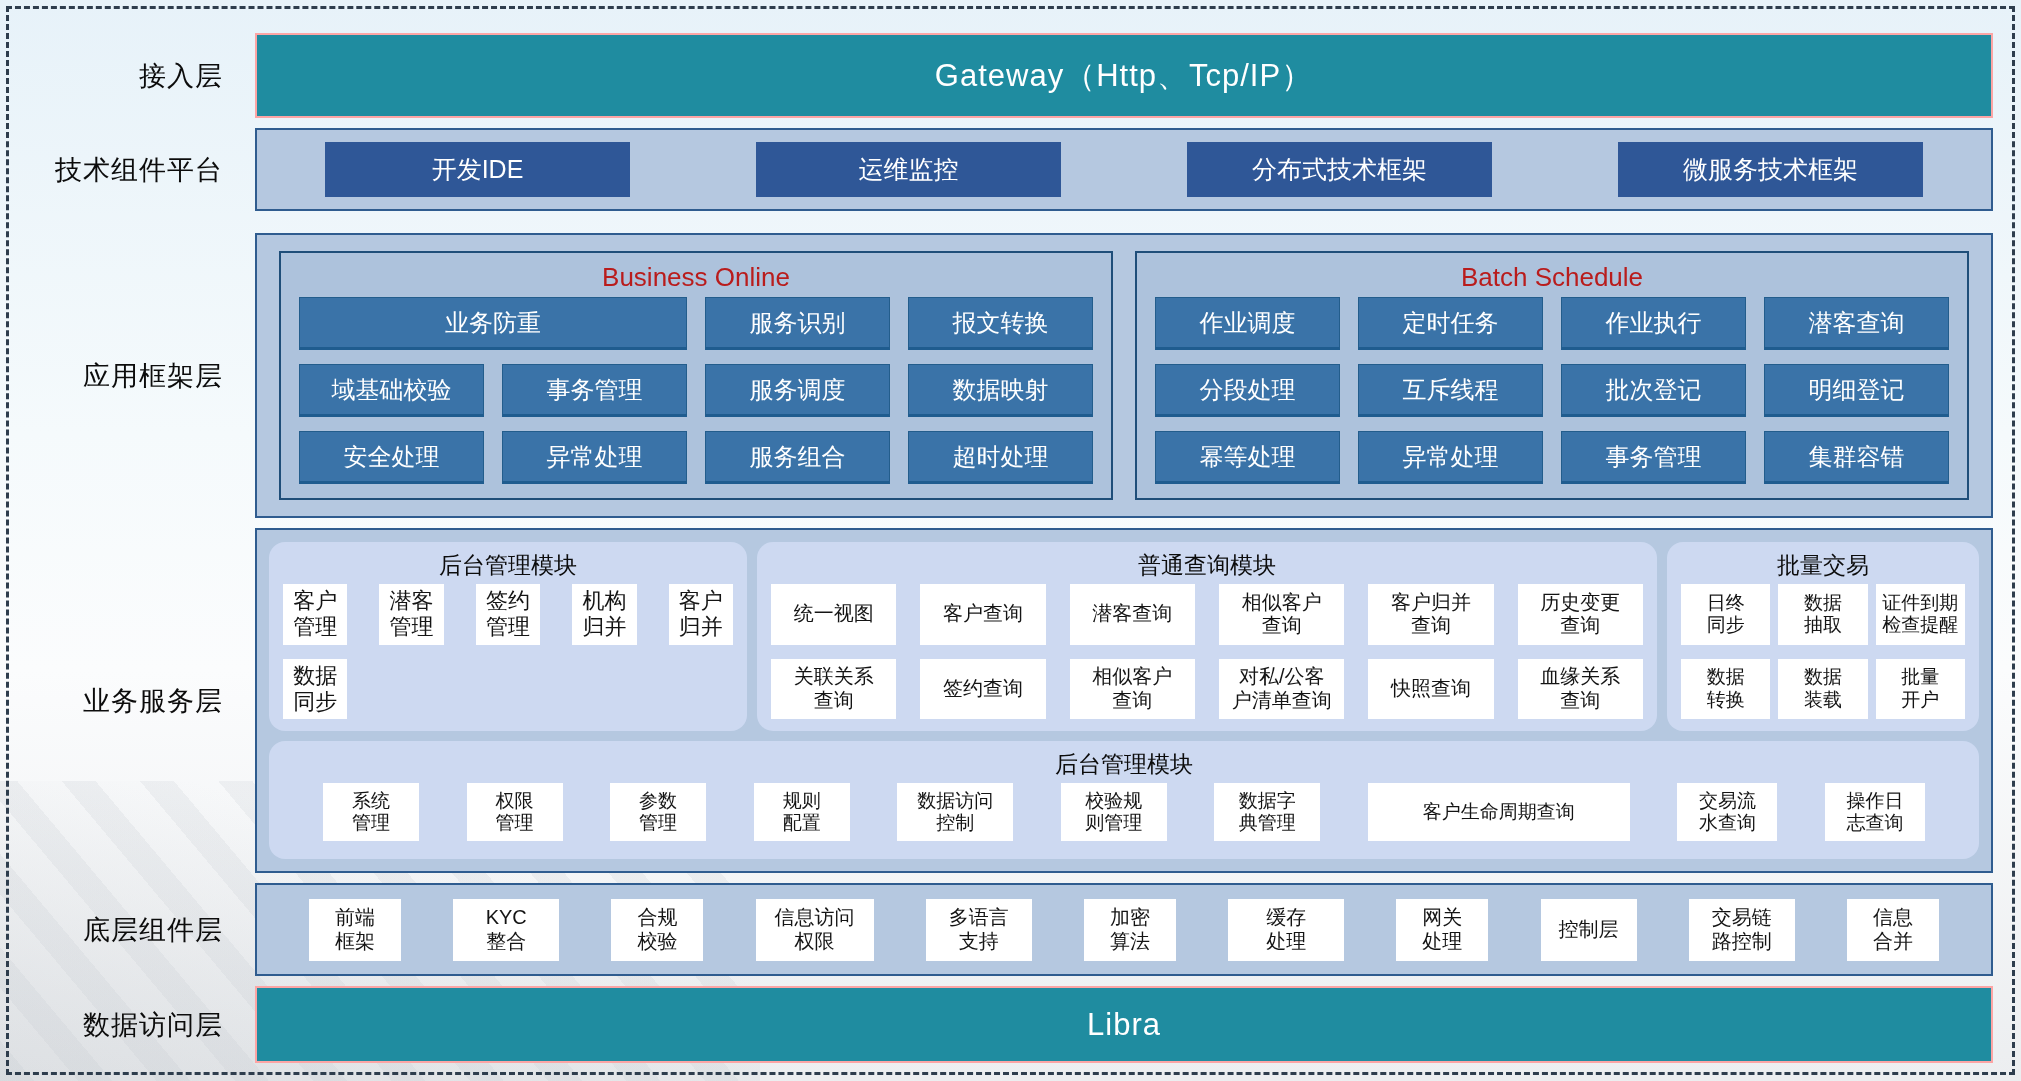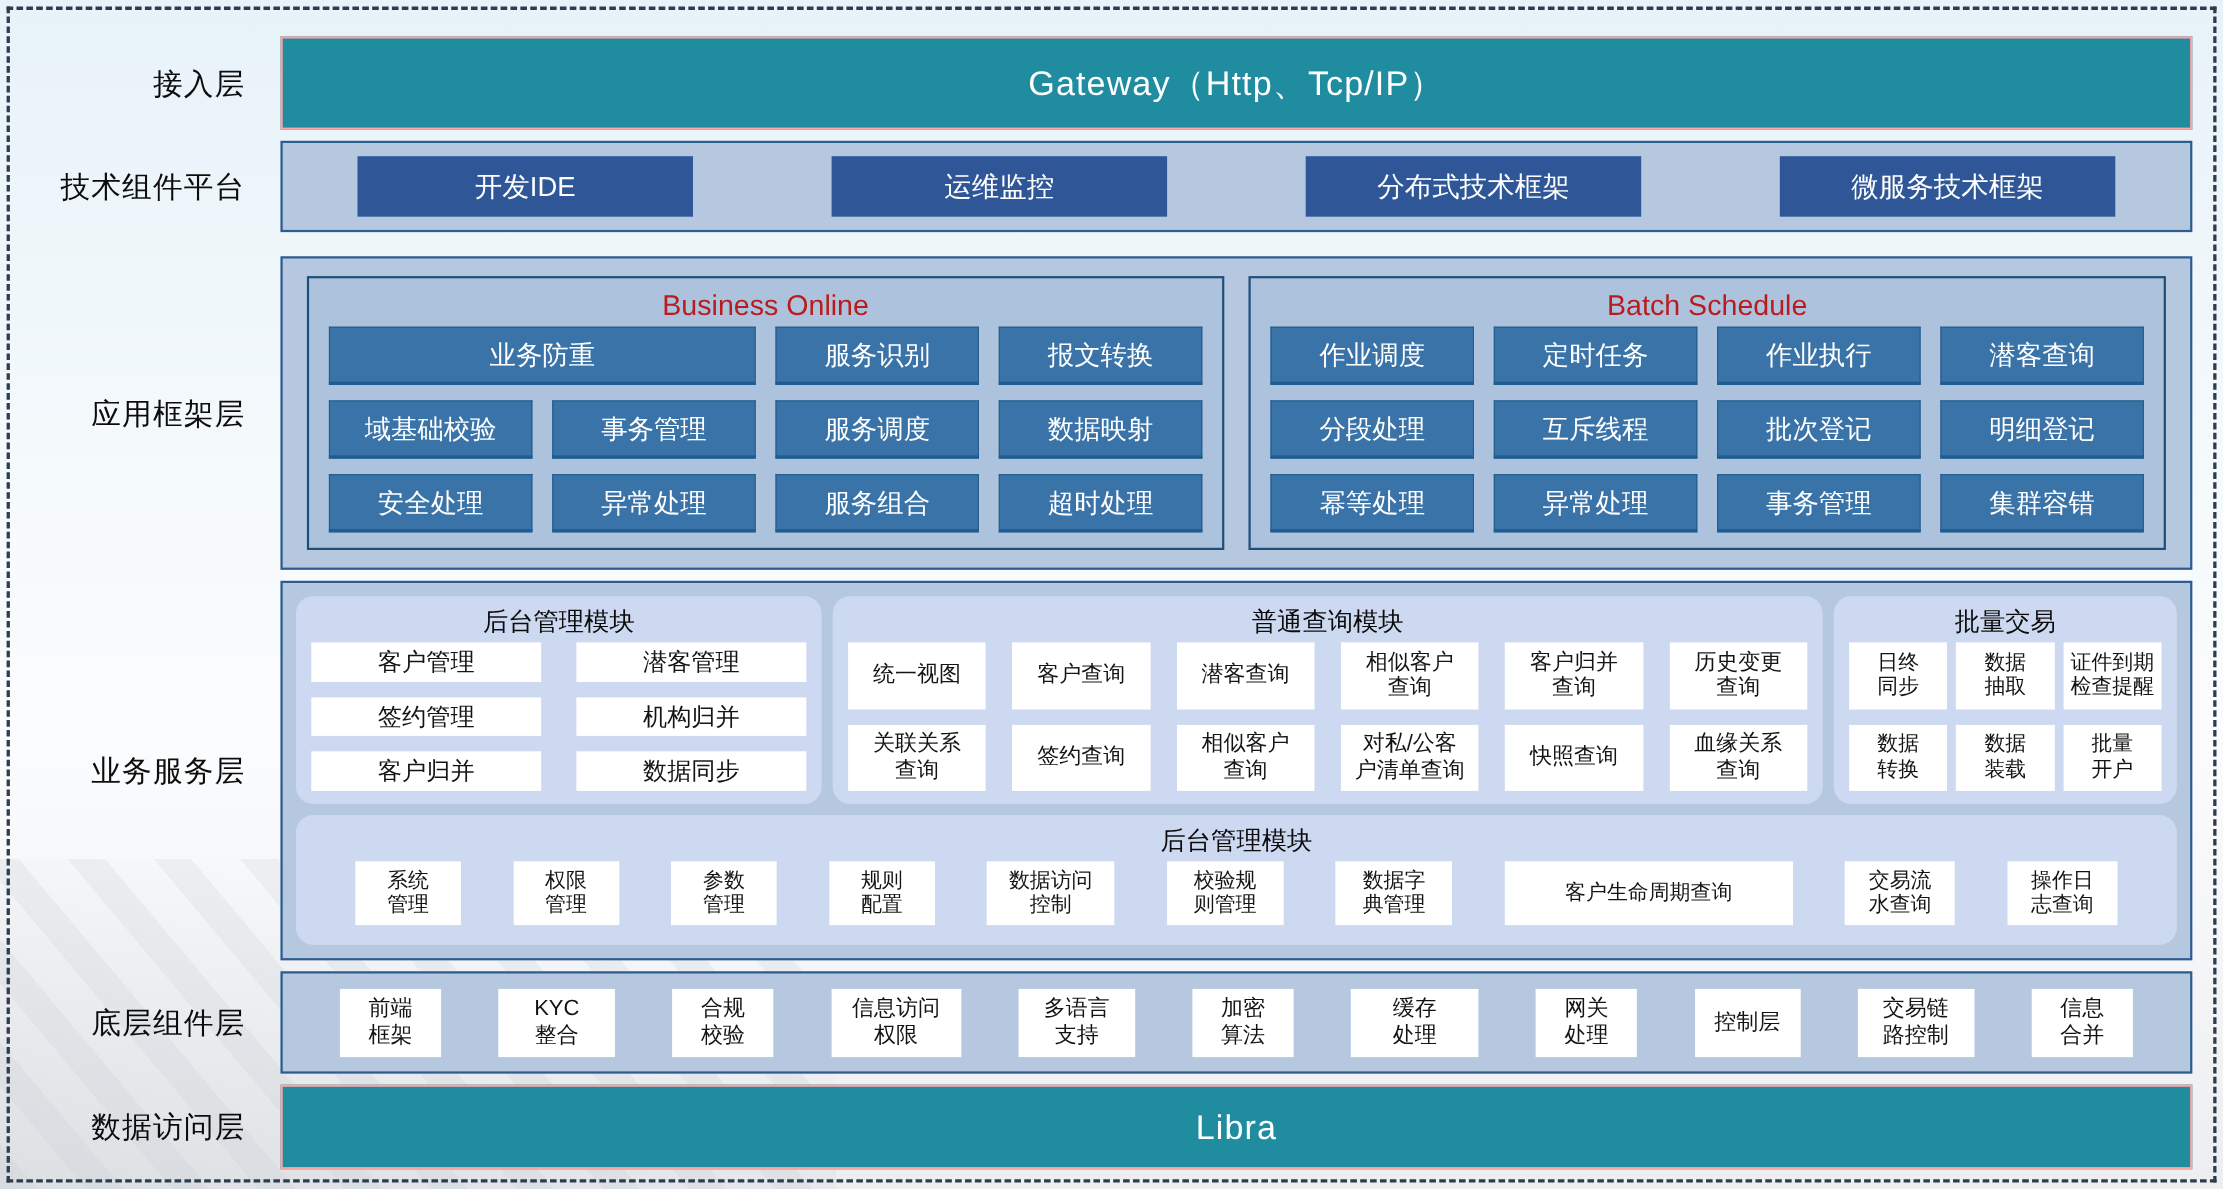--- a/index.html
+++ b/index.html
@@ -80,21 +80,21 @@
   .biz-top { flex:1 1 auto; display:flex; gap:10px; }
   .module {
     background:#cdd9f1; border-radius:16px; padding:4px 14px 12px;
     display:flex; flex-direction:column;
   }
   .module-title { text-align:center; font-size:23px; color:#0c0c0c; height:38px; line-height:38px; flex:0 0 38px; }
   .mod-info { flex:0 0 478px; }
   .mod-query { flex:1 1 auto; }
   .mod-batch { flex:0 0 312px; }
   .mod-grid { flex:1 1 auto; display:grid; row-gap:14px; }
-  .grid-3 { grid-template-columns:repeat(2,1fr); column-gap:32px; }
+  .grid-3 { grid-template-columns:repeat(5,1fr); column-gap:32px; }
   .grid-6 { grid-template-columns:repeat(6,1fr); column-gap:24px; }
   .grid-3n { grid-template-columns:repeat(3,1fr); column-gap:8px; }
   .white-chip {
     background:#ffffff; color:#141414; display:flex; align-items:center; justify-content:center;
     text-align:center; white-space:pre-line; line-height:1.18;
   }
   .mod-info .white-chip { font-size:22px; }
   .mod-query .white-chip { font-size:20px; }
   .mod-batch .white-chip { font-size:19px; }
   .mod-admin { flex:0 0 112px; }

